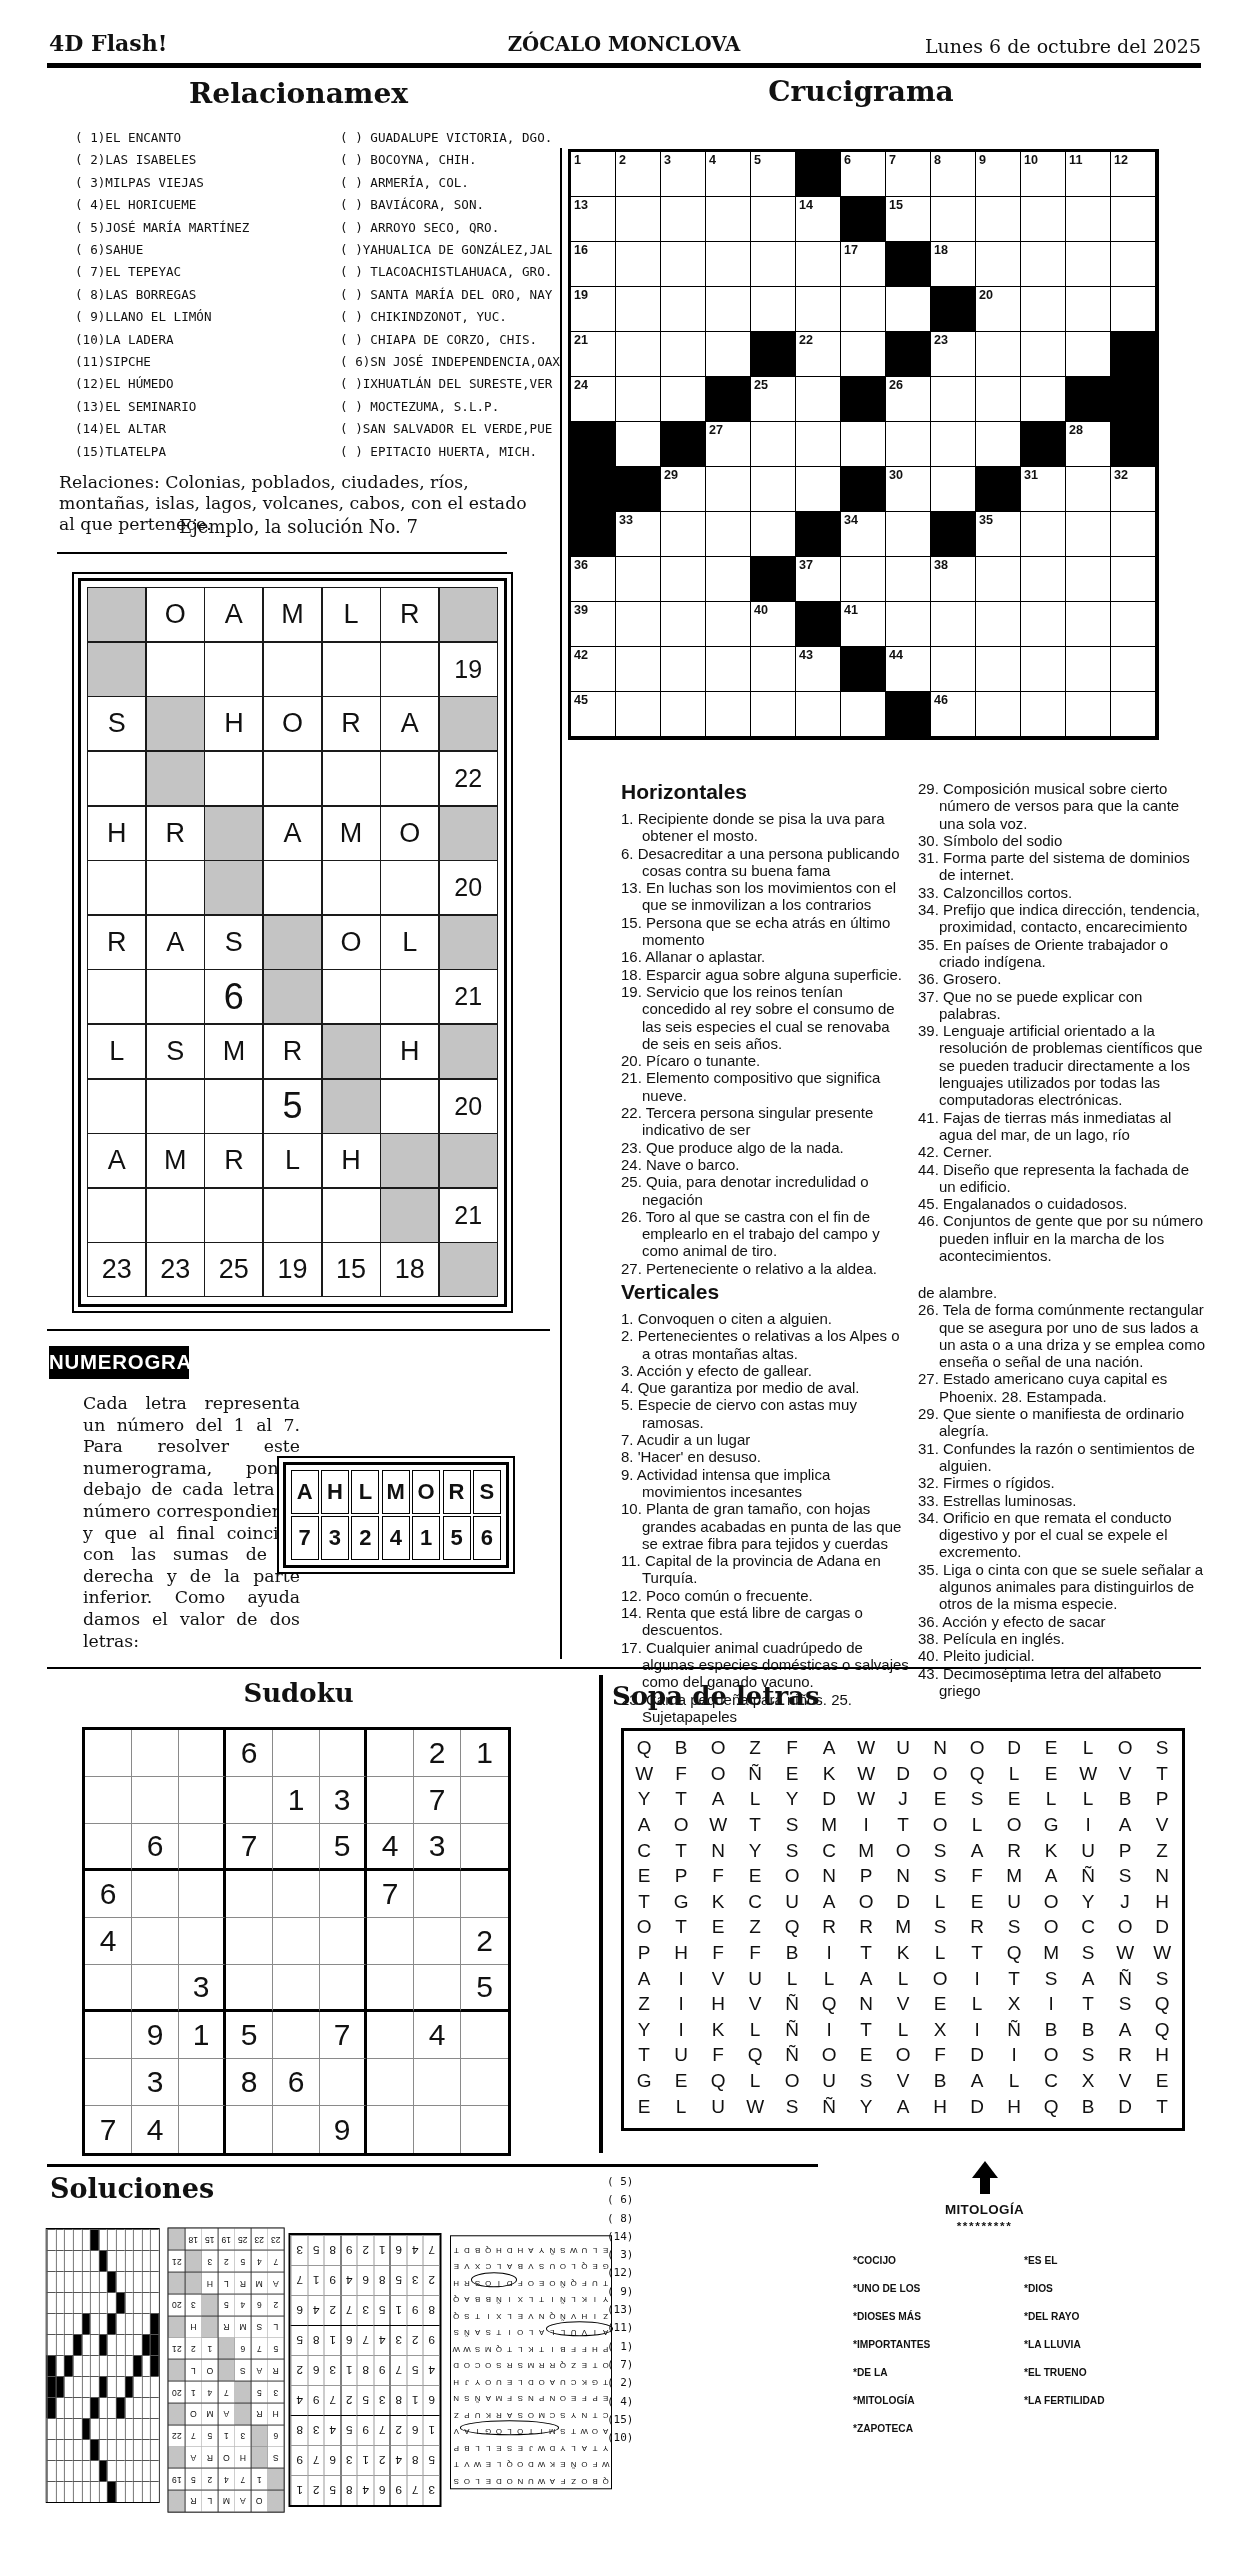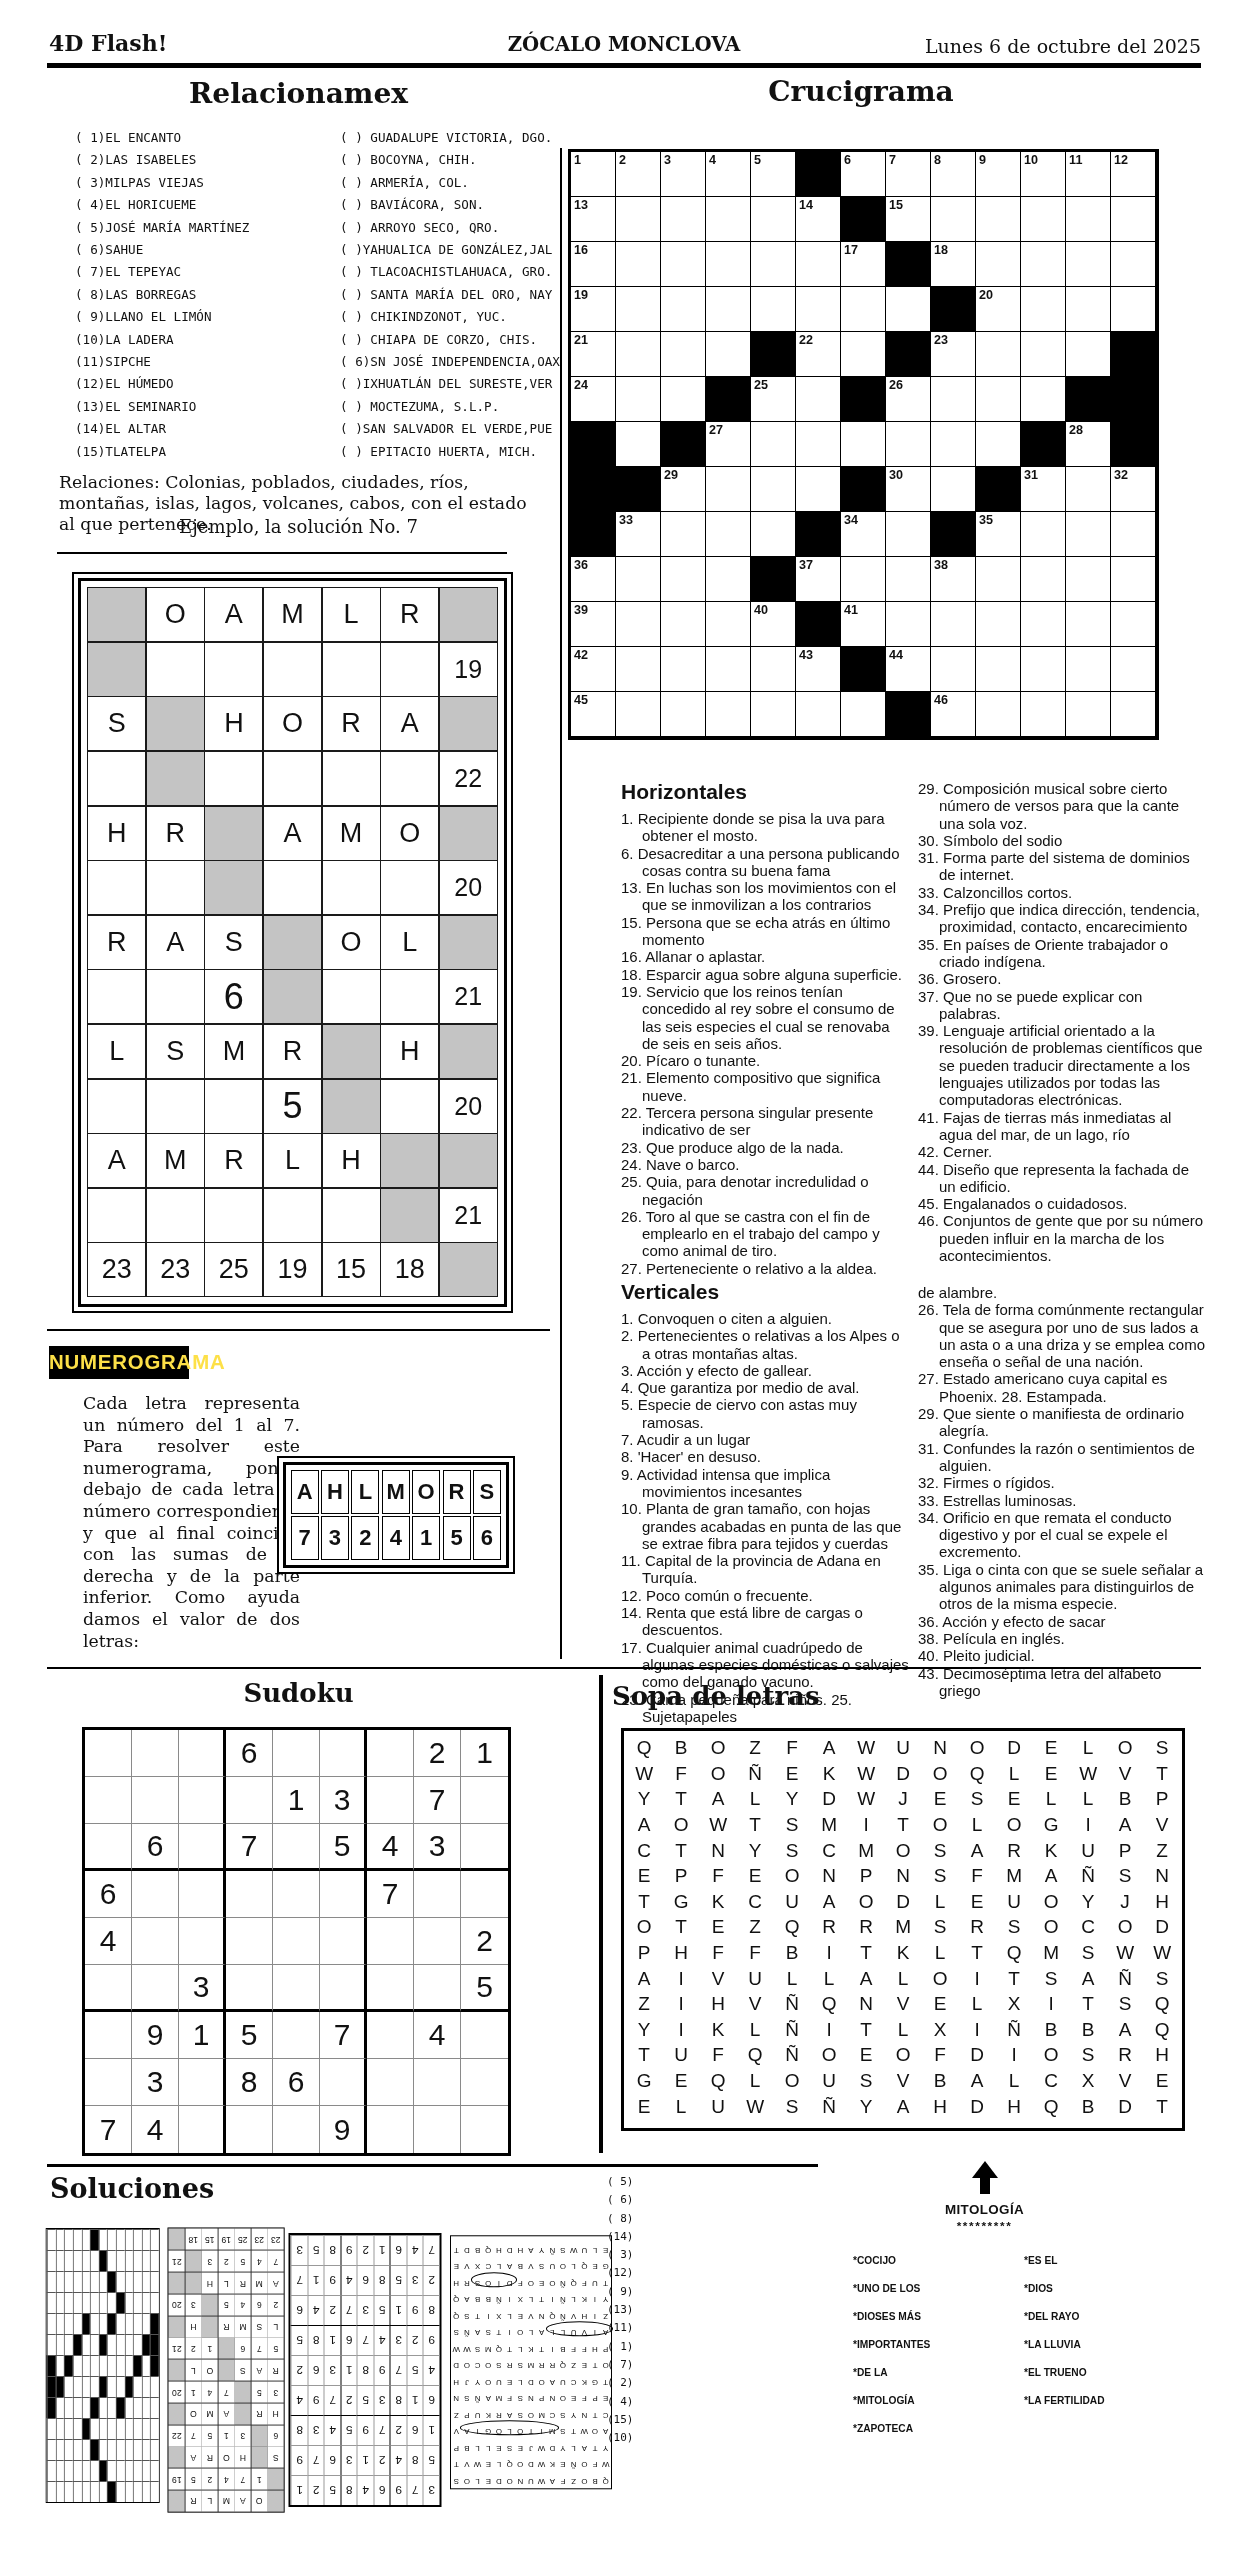--- a/index.html
+++ b/index.html
@@ -26,21 +26,21 @@
   .frame{border:2.4px solid #000;padding:3.9px;background:#fff;}
   .frame-in{border:3.9px solid #000;padding:6.3px;}
   #ng{display:grid;grid-template-columns:repeat(7,57px);grid-auto-rows:53px;gap:1.6px;background:#1a1a1a;border:1.6px solid #1a1a1a;}
   .ng-cell{background:#fff;display:flex;align-items:center;justify-content:center;font-family:"Liberation Sans",sans-serif;}
   .ng-cell.gray{background:#c4c4c4;}
   .ng-letter{font-size:27px;}
   .ng-sum{font-size:25px;}
   .ng-pre{font-size:36px;}
   .ng-total{font-size:27px;}
   
-  #ng-label{background:#000;color:#fde047;font:bold 20.4px/33px "Liberation Sans",sans-serif;text-align:center;letter-spacing:0.8px;}
+  #ng-label{background:#000;color:#ffffff;font:bold 20.4px/33px "Liberation Sans",sans-serif;text-align:center;letter-spacing:0.8px;}
   #ng-instr{font:17.3px/21.6px "DejaVu Serif",serif;text-align:justify;margin-left:34px;}
   #key{display:grid;grid-template-columns:repeat(7,28px);grid-auto-rows:44px;gap:2.4px;}
   .key-cell{border:1.6px solid #000;display:flex;align-items:center;justify-content:center;font:bold 22px "Liberation Sans",sans-serif;}
   
   #sud{display:grid;grid-template-columns:repeat(9,47px);grid-auto-rows:47px;border:3.9px solid #000;background:#fff;}
   .sud-cell{border-right:0.8px solid #8a8a8a;border-bottom:0.8px solid #8a8a8a;display:flex;align-items:center;justify-content:center;font:30px "Liberation Sans",sans-serif;}
   .sud-cell.bv{border-right:3.1px solid #000;}
   .sud-cell.bh{border-bottom:3.1px solid #000;}
   .sud-cell.last-c{border-right:none;}
   .sud-cell.last-r{border-bottom:none;}

